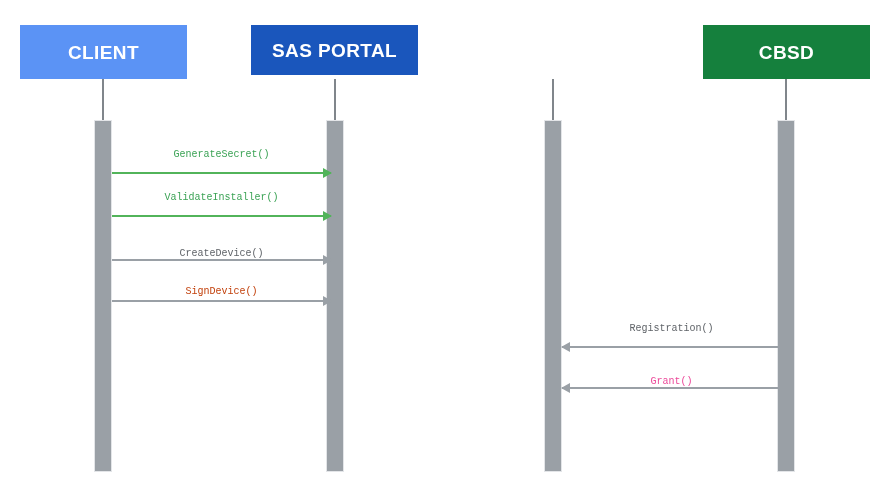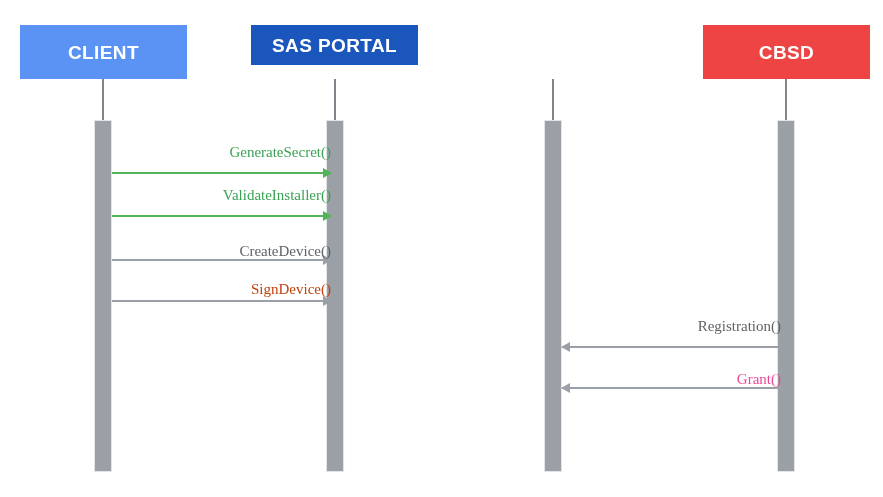--- a/index.html
+++ b/index.html
@@ -54,23 +54,23 @@
     position: absolute;
     left: 0;
     top: 0;
     height: 2px;
     width: 100%;
   }
   .message-label {
     position: absolute;
     left: 0;
     width: 100%;
-    text-align: right;
-    font-family: Liberation Serif, serif;
-    font-size: 15px;
+    text-align: center;
+    font-family: Liberation Mono, monospace;
+    font-size: 10px;
     line-height: 1;
     white-space: nowrap;
   }
   .arrow-head {
     position: absolute;
     top: -4px;
     width: 0;
     height: 0;
     border-top: 5px solid transparent;
     border-bottom: 5px solid transparent;
@@ -124,19 +124,19 @@
       <div class="message-label" style="color: rgb(95, 99, 104); bottom: 12px;">Registration()</div>
     </div>
     <div class="message" style="left: 562px; top: 387px; width: 219px;">
       <div class="message-line" style="background: rgb(154, 160, 166);"></div>
       <div class="arrow-head to-left" style="border-right-color: rgb(154, 160, 166);"></div>
       <div class="message-label" style="color: #ec4899; bottom: 0;">Grant()</div>
     </div>
     <div class="participant-box" style="left: 20px; top: 25px; width: 167px; height: 54px; background: rgb(91, 147, 245);">
       <span class="participant-label">CLIENT</span>
     </div>
-    <div class="participant-box" style="left: 251px; top: 25px; width: 167px; height: 40px; background: rgb(26, 86, 188);">
+    <div class="participant-box" style="left: 251px; top: 25px; width: 167px; height: 50px; background: rgb(26, 86, 188);">
       <span class="participant-label">SAS PORTAL</span>
     </div>
-    <div class="participant-box" style="left: 703px; top: 25px; width: 167px; height: 54px; background: #ef4444;">
+    <div class="participant-box" style="left: 703px; top: 25px; width: 167px; height: 54px; background: #15803d;">
       <span class="participant-label">CBSD</span>
     </div>
   </div>
 
 </body></html>

